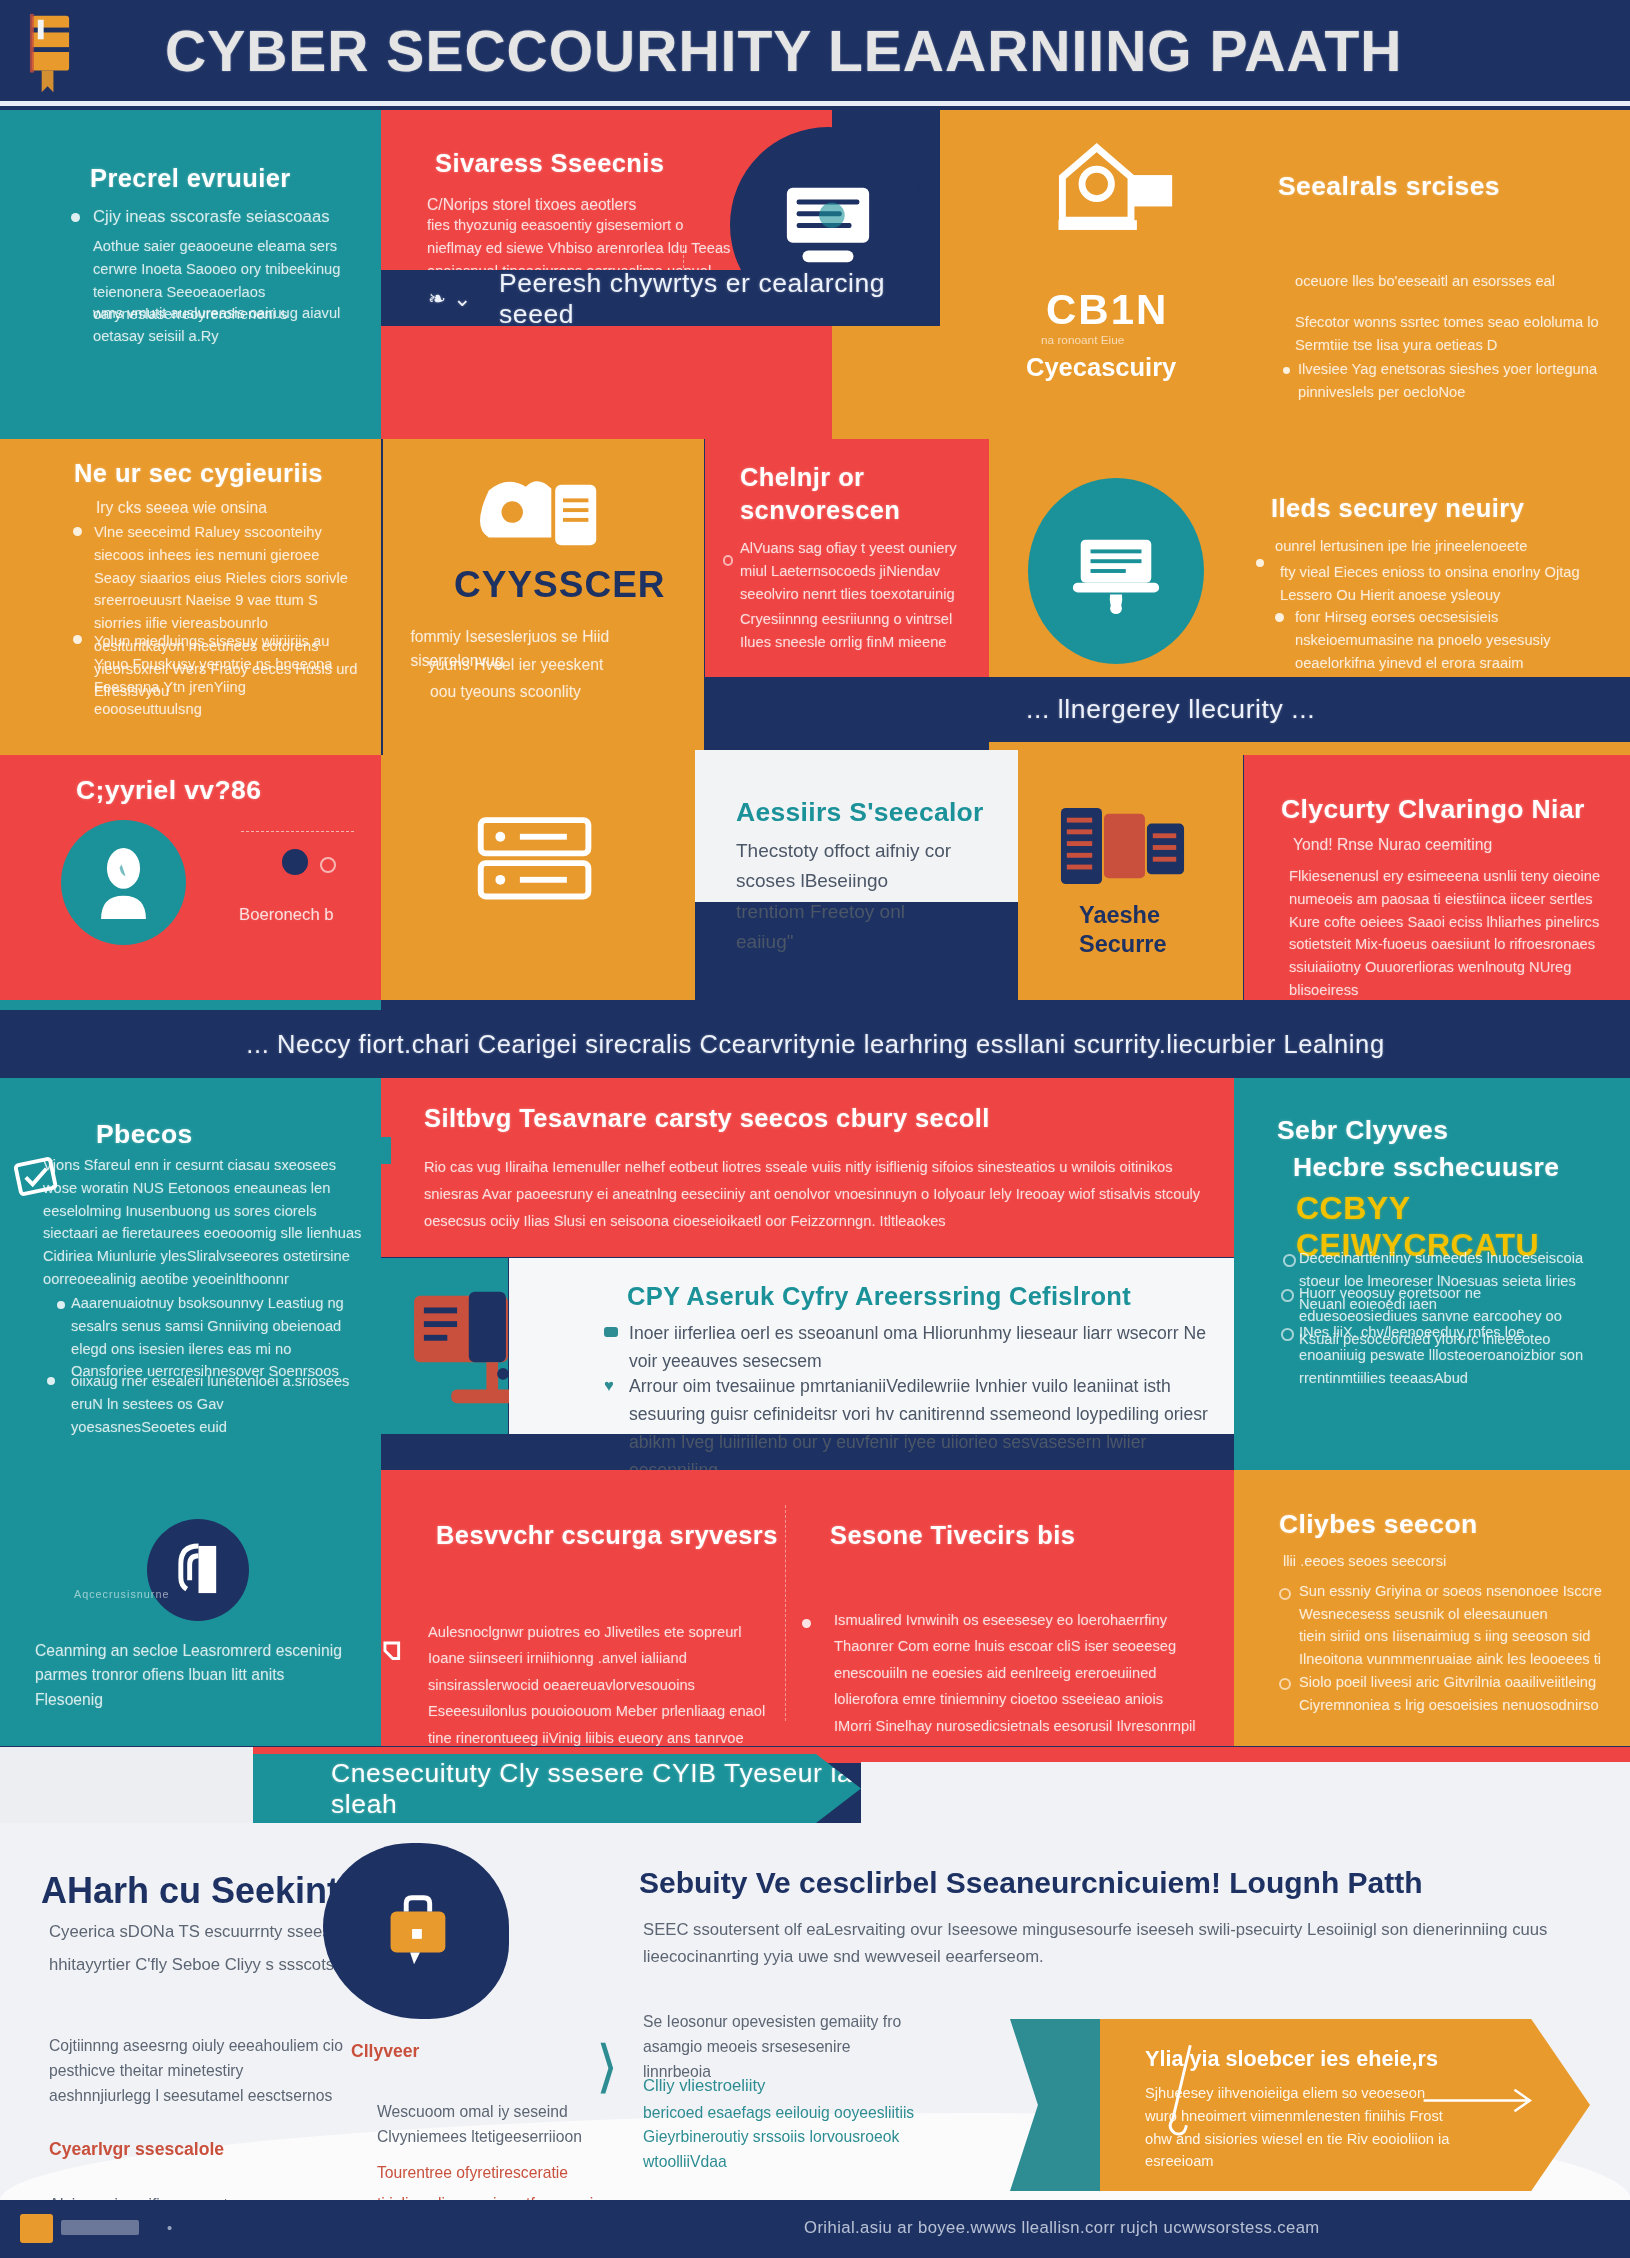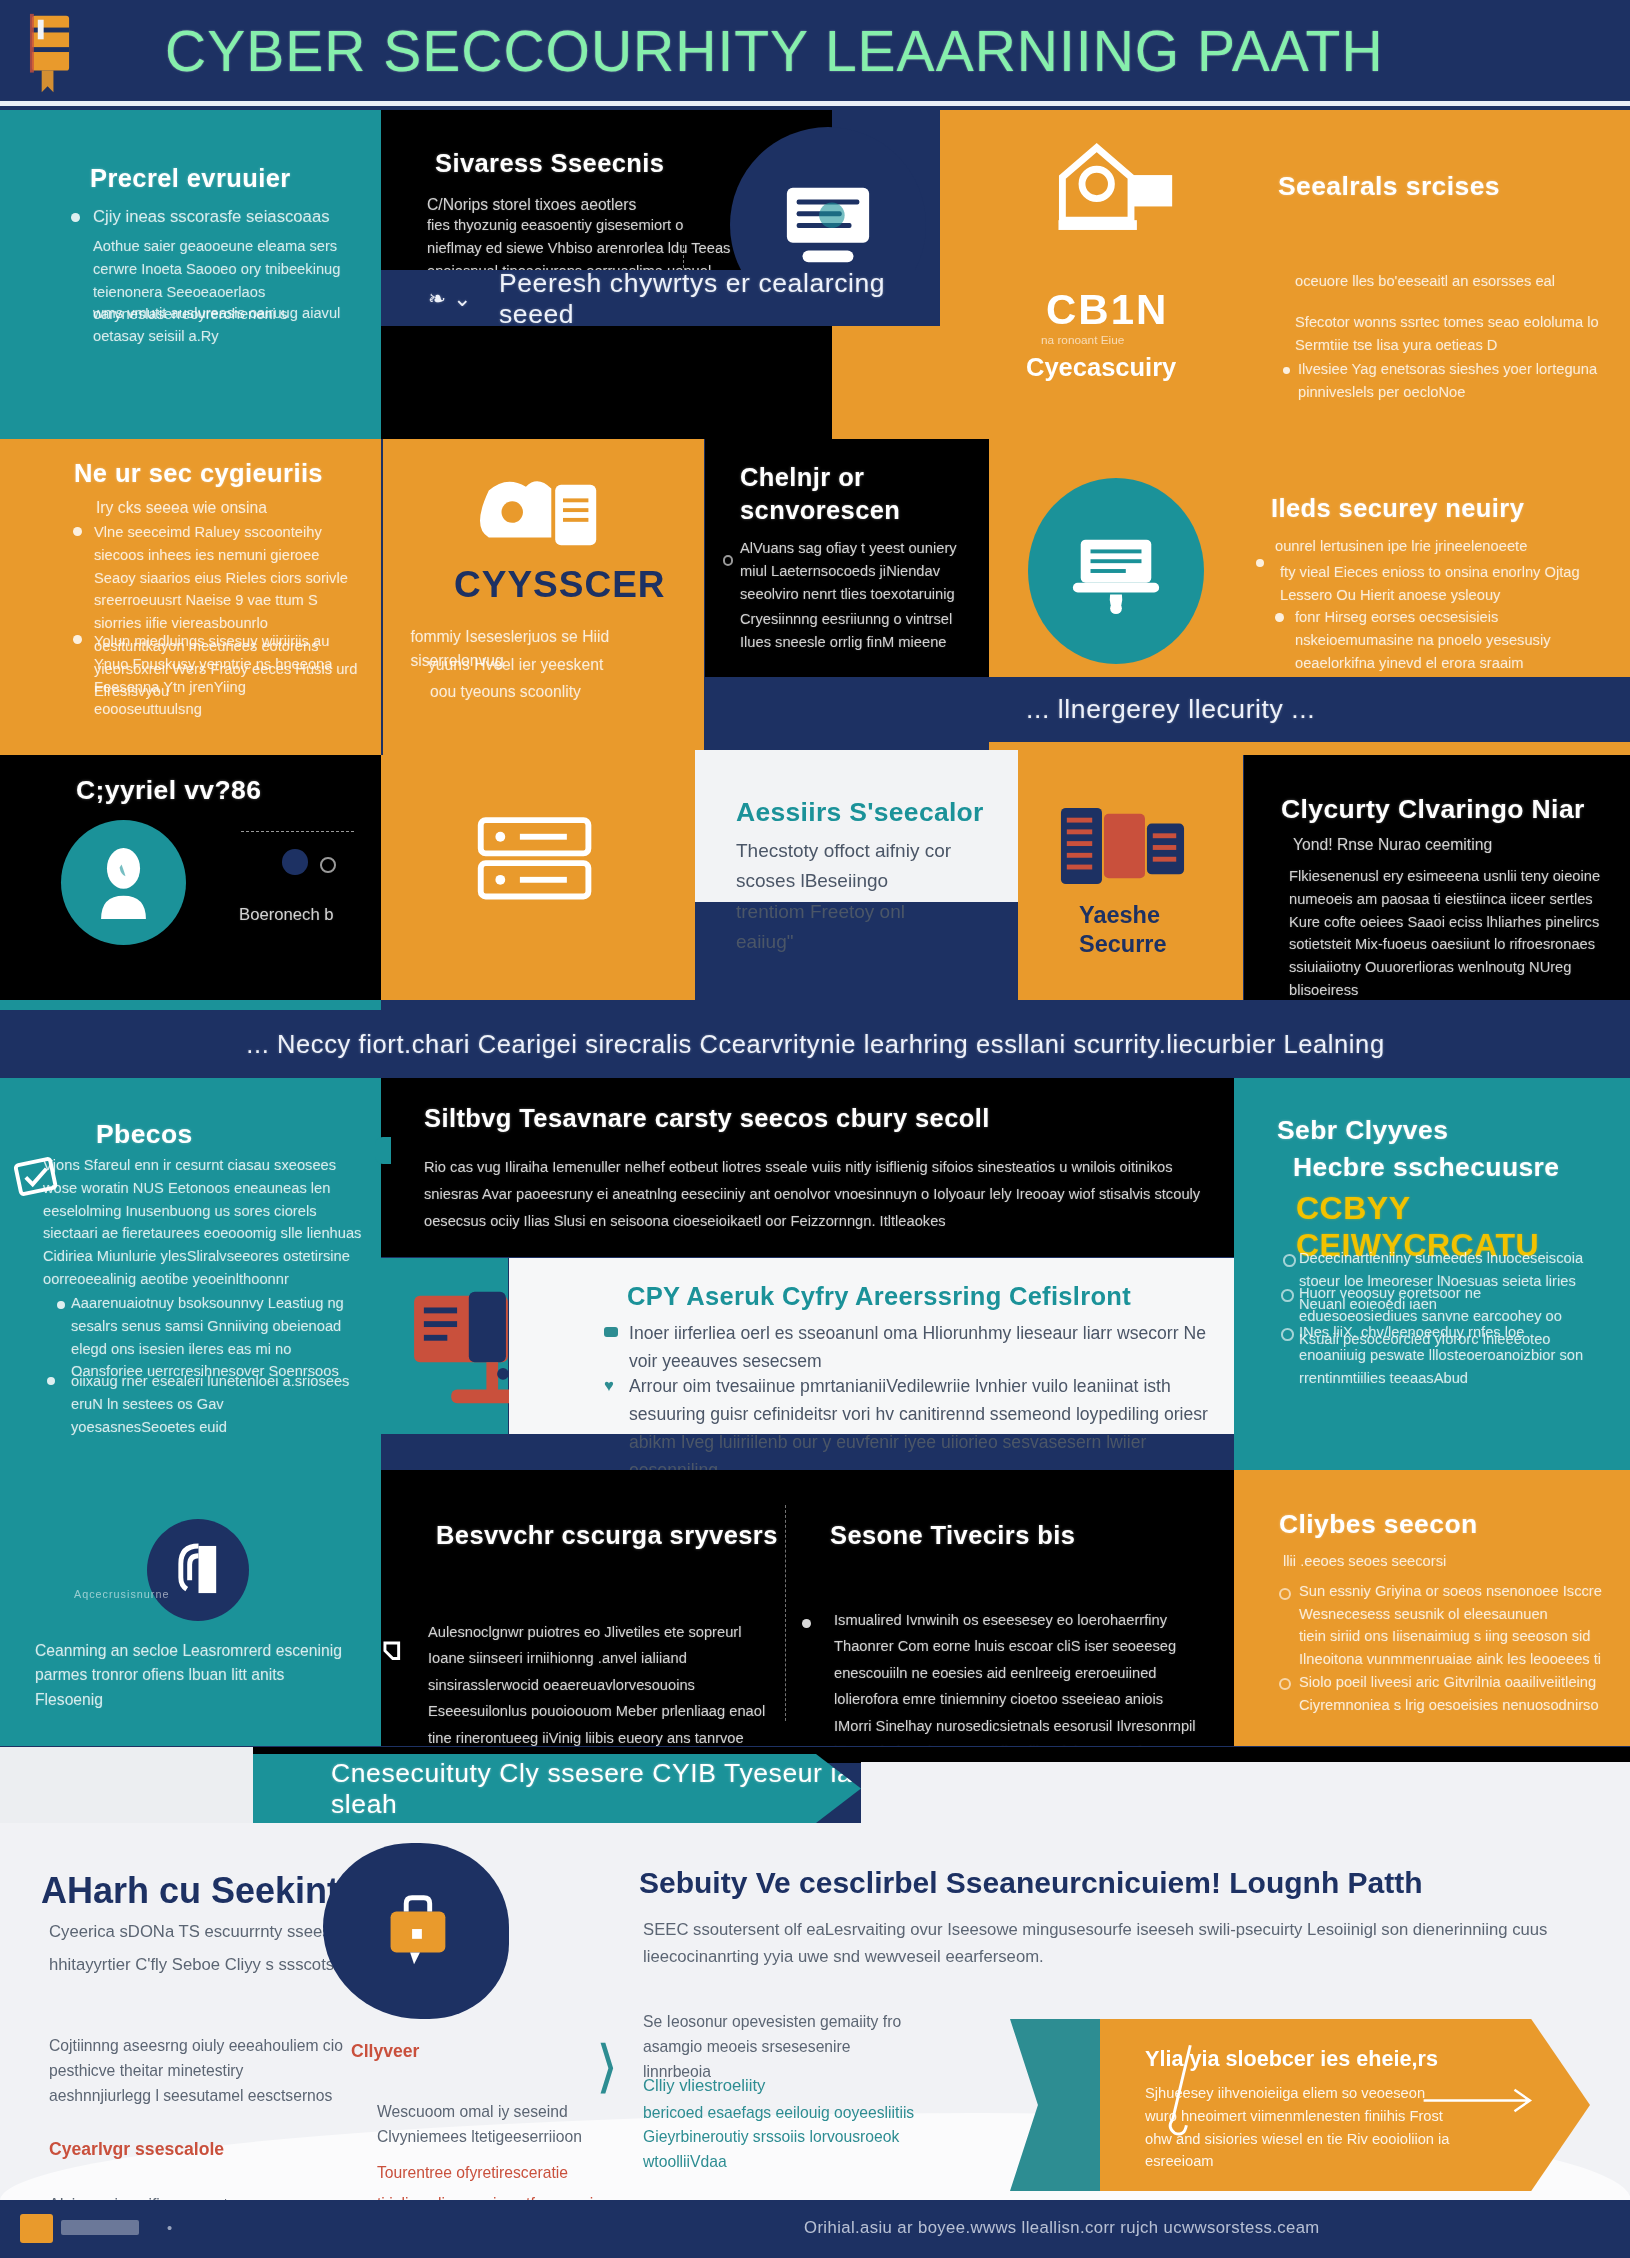--- a/index.html
+++ b/index.html
@@ -10,29 +10,29 @@
     overflow: hidden;
     position: relative;
   }
   .page { position: relative; width: 1631px; height: 2258px; background: #1d3163; }
 
   
   .header { position: absolute; left: 0; top: 0; width: 1631px; height: 110px; background: #1d3163; }
   .header-rule { position: absolute; left: 0; top: 101px; width: 1631px; height: 4.9px; background: #e9eef6; }
   .header-title {
     position: absolute; left: 165px; top: 13.7px; width: 1235px; height: 74px;
-    color: #86efac; font-size: 57px; font-weight: normal; letter-spacing: 1px;
+    color: #e5e5e5; font-size: 57px; font-weight: bold; letter-spacing: 1px;
     line-height: 74px; white-space: nowrap; text-shadow: 0 0 2px rgba(255,255,255,.45);
   }
   .header-icon { position: absolute; left: 17.6px; top: 7.8px; width: 65px; height: 90px; }
 
   
   .panel { position: absolute; overflow: hidden; }
   .teal   { background: #1b9299; }
-  .red    { background: #000000; }
+  .red    { background: #ef4444; }
   .orange { background: #e99a2c; }
   .navy   { background: #1d3163; }
   .white  { background: #f3f4f6; }
 
   .h-title {
     color: #ffffff; font-weight: bold; letter-spacing: 0.4px;
     text-shadow: 0 0 2.9px rgba(255,255,255,.35);
   }
   .body-txt {
     color: rgba(255,255,255,.80); line-height: 1.55;

